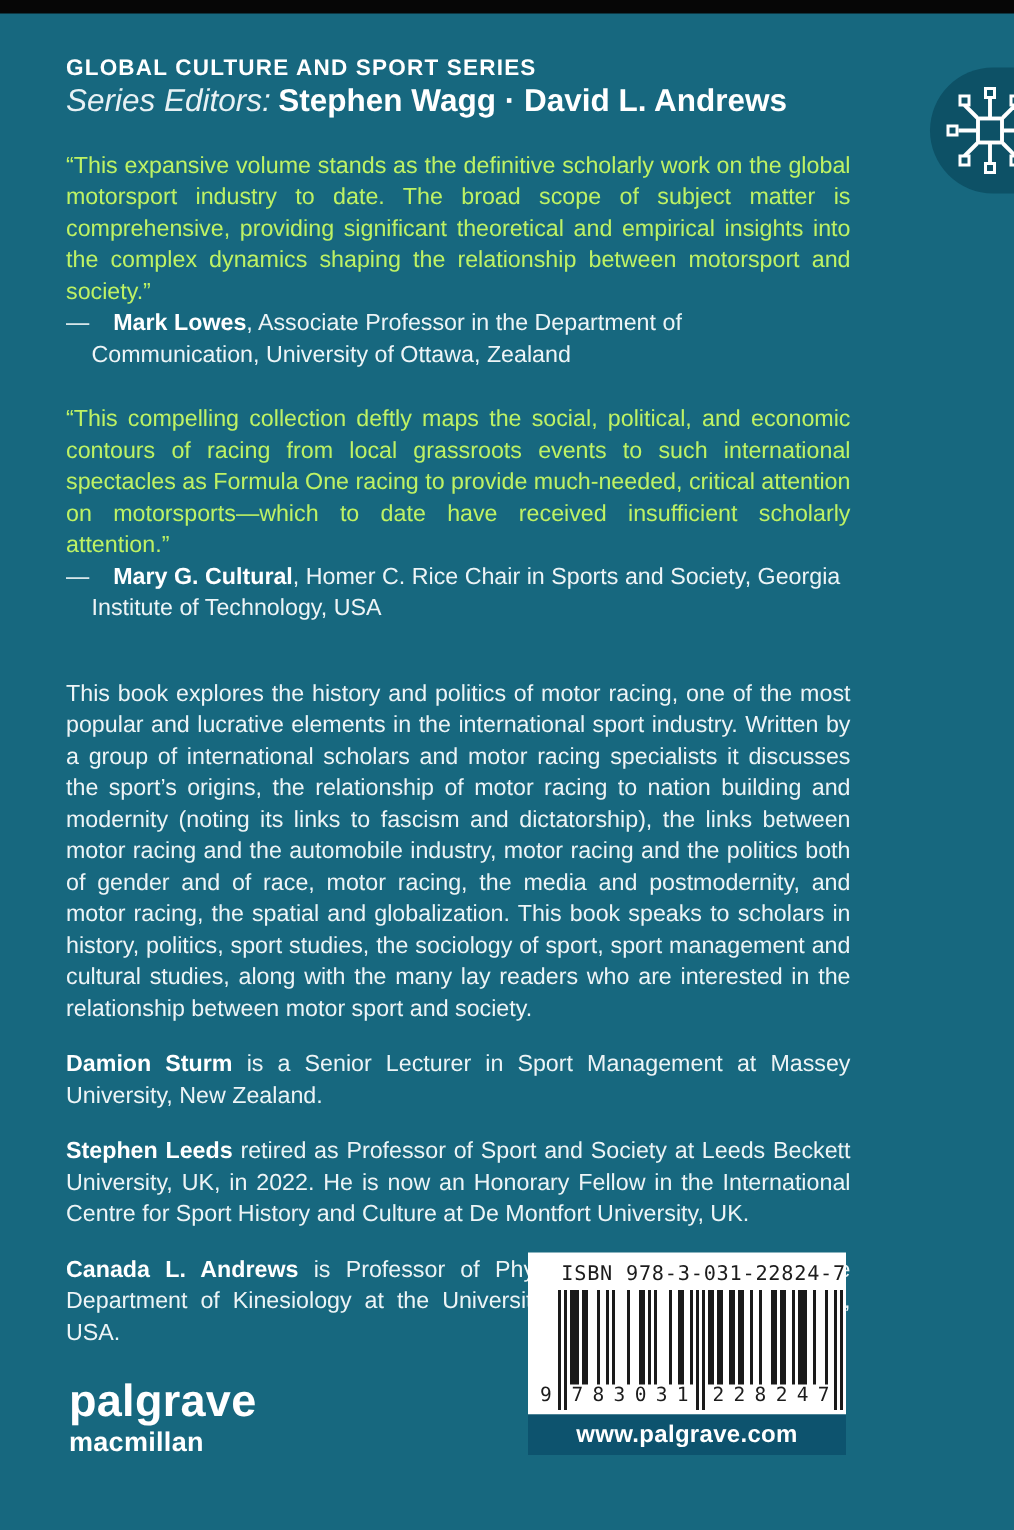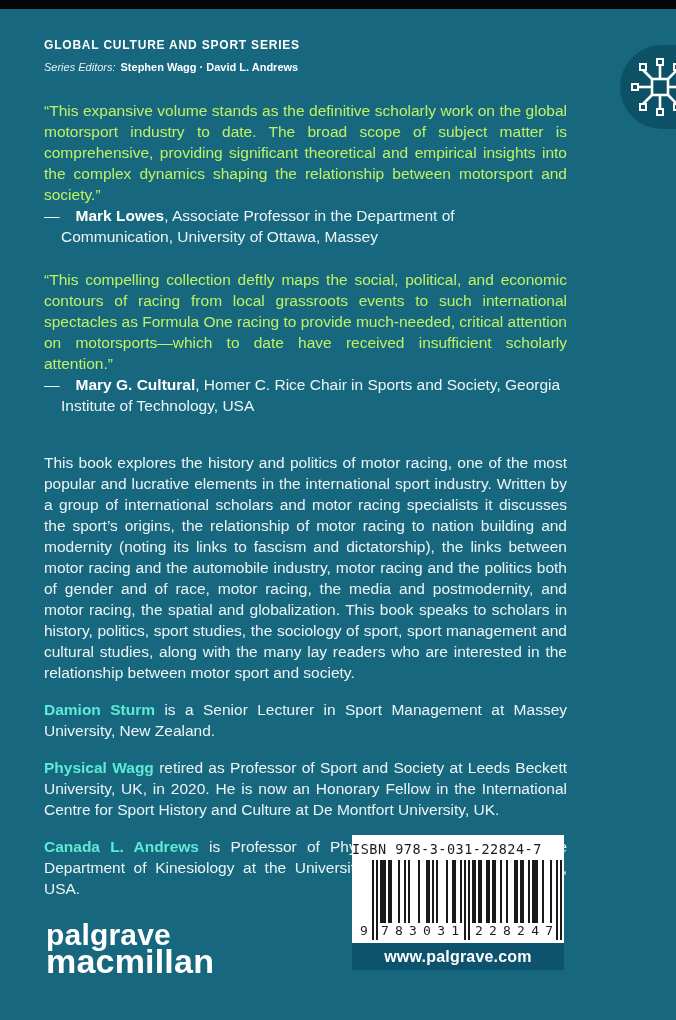--- a/index.html
+++ b/index.html
@@ -25,51 +25,51 @@
     background:#0D5166;
   }
   .series-pill svg { position:absolute; left:8px; top:10px; }
 
   
   .content {
     position:absolute; left:44px; top:36px; width:523px;
     font-size:15.5px; line-height:21px;
   }
   .series-title {
-    font-size:12px; font-weight:bold; letter-spacing:0.8px;
+    font-size:15px; font-weight:bold; letter-spacing:0.8px;
     color:#FFFFFF; line-height:19px;
   }
-  .series-editors { font-size:11px; line-height:21px; margin-top:2px; }
+  .series-editors { font-size:21px; line-height:21px; margin-top:2px; }
   .series-editors .lbl { font-style:italic; color:#E8F1F4; }
   .series-editors .names { font-weight:bold; color:#FFFFFF; margin-left:5px; }
 
   .quote { margin-top:22px; text-align:justify; color:#bef264; }
   .quote2 { }
   .attribution {
     padding-left:17px; text-indent:-17px;
     color:#EDF4F6;
   }
   .attribution .name { font-weight:bold; color:#FFFFFF;padding-left:16px; }
 
   .description { margin-top:36px; text-align:justify; }
 
   .bio { margin-top:16px; text-align:justify; }
-  .bio .name { font-weight:bold; color:#5eead4; }
+  .bio .name { font-weight:bold; color:#ffffff; }
 
   
   .logo { position:absolute; left:46px; top:920px; color:#ffffff; }
   .logo .l1 { font-size:30px; line-height:30px; font-weight:bold; letter-spacing:0.2px; }
-  .logo .l2 { font-size:34px; line-height:26px; font-weight:bold; letter-spacing:0.2px; margin-top:-2px; }
+  .logo .l2 { font-size:18px; line-height:26px; font-weight:bold; letter-spacing:0.2px; margin-top:-2px; }
 
   
   .barcode-wrap { position:absolute; left:352px; top:835px; width:212px; }
   .barcode-box { background:#FFFFFF; height:108px; padding-top:6px; overflow:hidden; }
   .isbn-line {
     font-family:"DejaVu Sans Mono", monospace;
-    font-size:13.5px; color:#1C1C1C; text-align:left;
+    font-size:13.5px; color:#1C1C1C; text-align:right;
     letter-spacing:0.5px; line-height:16px;
   }
   .bars {
     position:relative; height:80px; margin:3px 0 0 8px;
     padding-left:12px; display:flex; align-items:flex-start;
   }
   .bars .m { flex:0 0 2px; width:2px; height:72px; }
   .bars .m.on { background:#1A1A1A; }
   .bars .m.guard { height:80px; }
   .bc-digit-left {
@@ -121,35 +121,35 @@
 </div>
 
 <div class="content">
   <div class="series-title">GLOBAL CULTURE AND SPORT SERIES</div>
   <div class="series-editors">
     <span class="lbl">Series Editors:</span><span class="names">Stephen Wagg · David L. Andrews</span>
   </div>
 
   <p class="quote">“This expansive volume stands as the definitive scholarly work on the global motorsport industry to date. The broad scope of subject matter is comprehensive, providing significant theoretical and empirical insights into the complex dynamics shaping the relationship between motorsport and society.”</p>
   <div class="attribution">
-    <span>—</span><span class="name">Mark Lowes</span><span>, Associate Professor in the Department of Communication, University of Ottawa, Massey</span>
+    <span>—</span><span class="name">Mark Lowes</span><span>, Associate Professor in the Department of Communication, University of Ottawa, Zealand</span>
   </div>
 
   <p class="quote quote2">“This compelling collection deftly maps the social, political, and economic contours of racing from local grassroots events to such international spectacles as Formula One racing to provide much-needed, critical attention on motorsports—which to date have received insufficient scholarly attention.”</p>
   <div class="attribution">
     <span>—</span><span class="name">Mary G. Cultural</span><span>, Homer C. Rice Chair in Sports and Society, Georgia Institute of Technology, USA</span>
   </div>
 
   <p class="description">This book explores the history and politics of motor racing, one of the most popular and lucrative elements in the international sport industry. Written by a group of international scholars and motor racing specialists it discusses the sport’s origins, the relationship of motor racing to nation building and modernity (noting its links to fascism and dictatorship), the links between motor racing and the automobile industry, motor racing and the politics both of gender and of race, motor racing, the media and postmodernity, and motor racing, the spatial and globalization. This book speaks to scholars in history, politics, sport studies, the sociology of sport, sport management and cultural studies, along with the many lay readers who are interested in the relationship between motor sport and society.</p>
 
   <p class="bio">
     <span class="name">Damion Sturm</span><span> is a Senior Lecturer in Sport Management at Massey University, New Zealand.</span>
   </p>
   <p class="bio">
-    <span class="name">Physical Wagg</span><span> retired as Professor of Sport and Society at Leeds Beckett University, UK, in 2020. He is now an Honorary Fellow in the International Centre for Sport History and Culture at De Montfort University, UK.</span>
+    <span class="name">Stephen Leeds</span><span> retired as Professor of Sport and Society at Leeds Beckett University, UK, in 2022. He is now an Honorary Fellow in the International Centre for Sport History and Culture at De Montfort University, UK.</span>
   </p>
   <p class="bio">
     <span class="name">Canada L. Andrews</span><span> is Professor of Physical Cultural Studies in the Department of Kinesiology at the University of Maryland, College Park, USA.</span>
   </p>
 </div>
 
 <div class="logo">
   <div class="l1">palgrave</div>
   <div class="l2">macmillan</div>
 </div>

